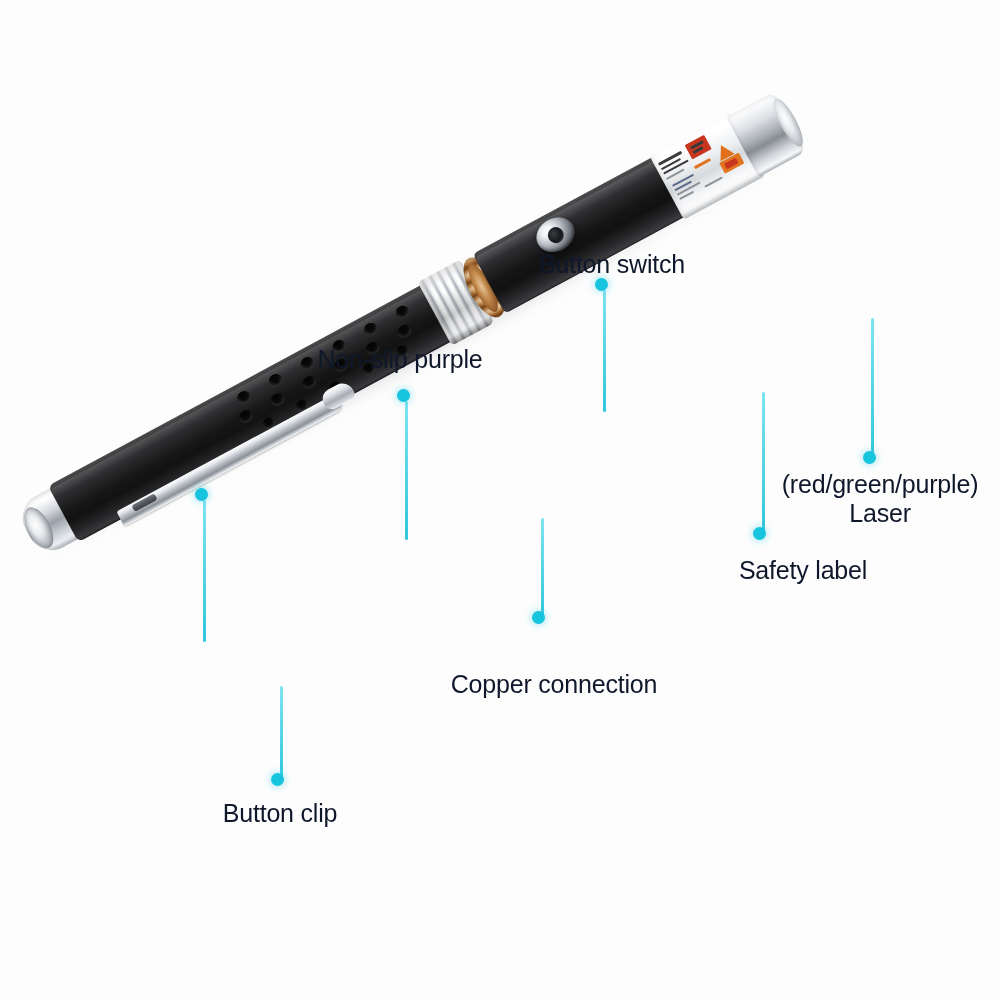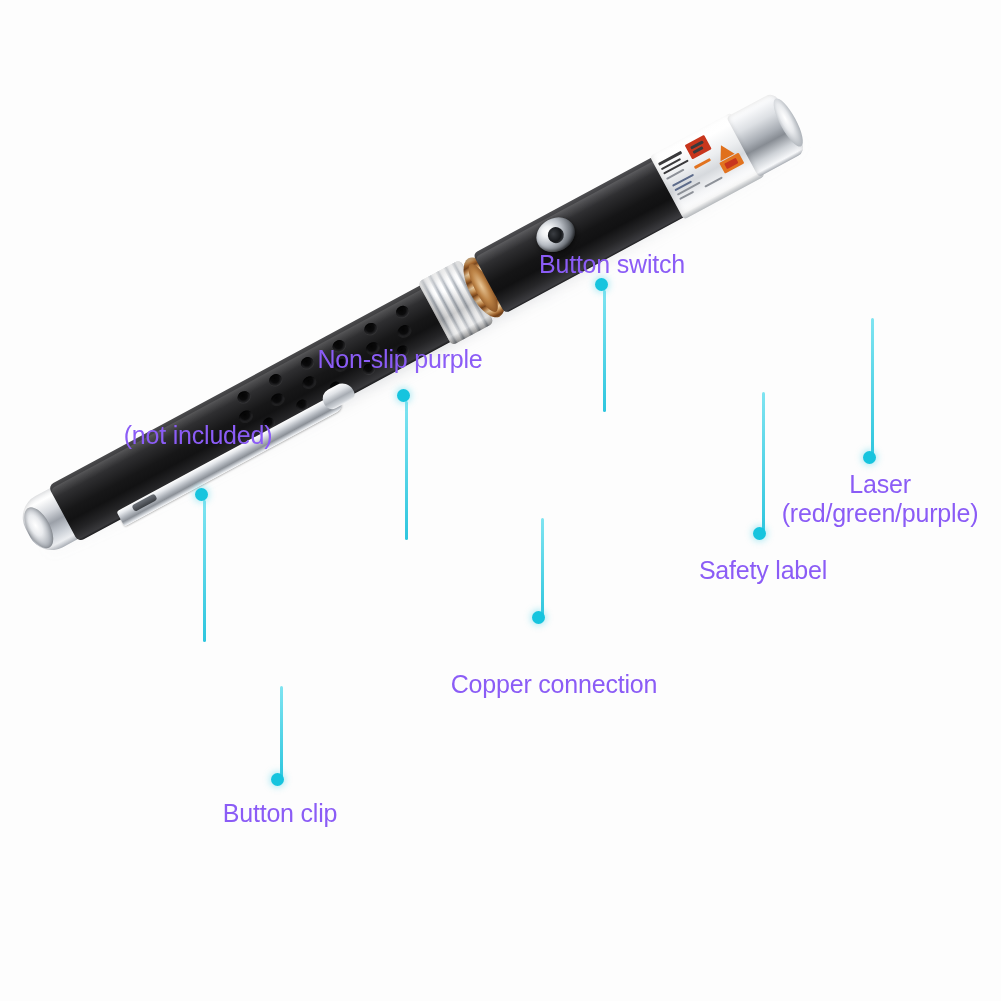--- a/index.html
+++ b/index.html
@@ -15,21 +15,21 @@
     position: relative;
     width: 1001px;
     height: 1001px;
     background: #fdfdfd;
     overflow: hidden;
   }
 
   
   .label {
     position: absolute;
-    color: #8b5cf6;
+    color: #0f172a;
     font-family: "Liberation Sans", sans-serif;
     font-size: 25px;
     line-height: 1.16;
     white-space: pre;
     letter-spacing: -0.2px;
   }
   .label.center { text-align: center; transform: translateX(-50%); }
 
   
   .leader {
@@ -398,33 +398,33 @@
 
       <div class="laser-tip"></div>
       <div class="laser-tip-end"></div>
 
     </div>
   </div>
 
   <div id="callout-layer">
       <div class="leader fade-down" style="left: 203px; top: 500px; height: 142px;"></div>
       <div class="dot" style="left: 195px; top: 488px;"></div>
-      <div class="label center" style="left: 198px; top: 421px;"><div>(not included)</div></div>
+      <div class="label center" style="left: 198px; top: 421px;"></div>
       <div class="leader fade-down" style="left: 405px; top: 401px; height: 139px;"></div>
       <div class="dot" style="left: 397px; top: 389px;"></div>
       <div class="label center" style="left: 400px; top: 345px;"><div>Non-slip purple</div></div>
       <div class="leader fade-down" style="left: 603px; top: 290px; height: 122px;"></div>
       <div class="dot" style="left: 595px; top: 278px;"></div>
       <div class="label center" style="left: 612px; top: 250px;"><div>Button switch</div></div>
       <div class="leader fade-down" style="left: 871px; top: 318px; height: 140px;"></div>
       <div class="dot" style="left: 863px; top: 451px;"></div>
-      <div class="label center" style="left: 880px; top: 470px;"><div>Laser</div><div>(red/green/purple)</div></div>
+      <div class="label center" style="left: 880px; top: 470px;"><div>(red/green/purple)</div><div>Laser</div></div>
       <div class="leader fade-down" style="left: 762px; top: 392px; height: 142px;"></div>
       <div class="dot" style="left: 753px; top: 527px;"></div>
-      <div class="label center" style="left: 763px; top: 556px;"><div>Safety label</div></div>
+      <div class="label center" style="left: 803px; top: 556px;"><div>Safety label</div></div>
       <div class="leader fade-down" style="left: 541px; top: 518px; height: 100px;"></div>
       <div class="dot" style="left: 532px; top: 611px;"></div>
       <div class="label center" style="left: 554px; top: 650px; margin-top: 20px;"><div>Copper connection</div></div>
       <div class="leader fade-down" style="left: 280px; top: 686px; height: 94px;"></div>
       <div class="dot" style="left: 271px; top: 773px;"></div>
       <div class="label center" style="left: 280px; top: 799px;"><div>Button clip</div></div>
     </div>
 
 </div>
 

